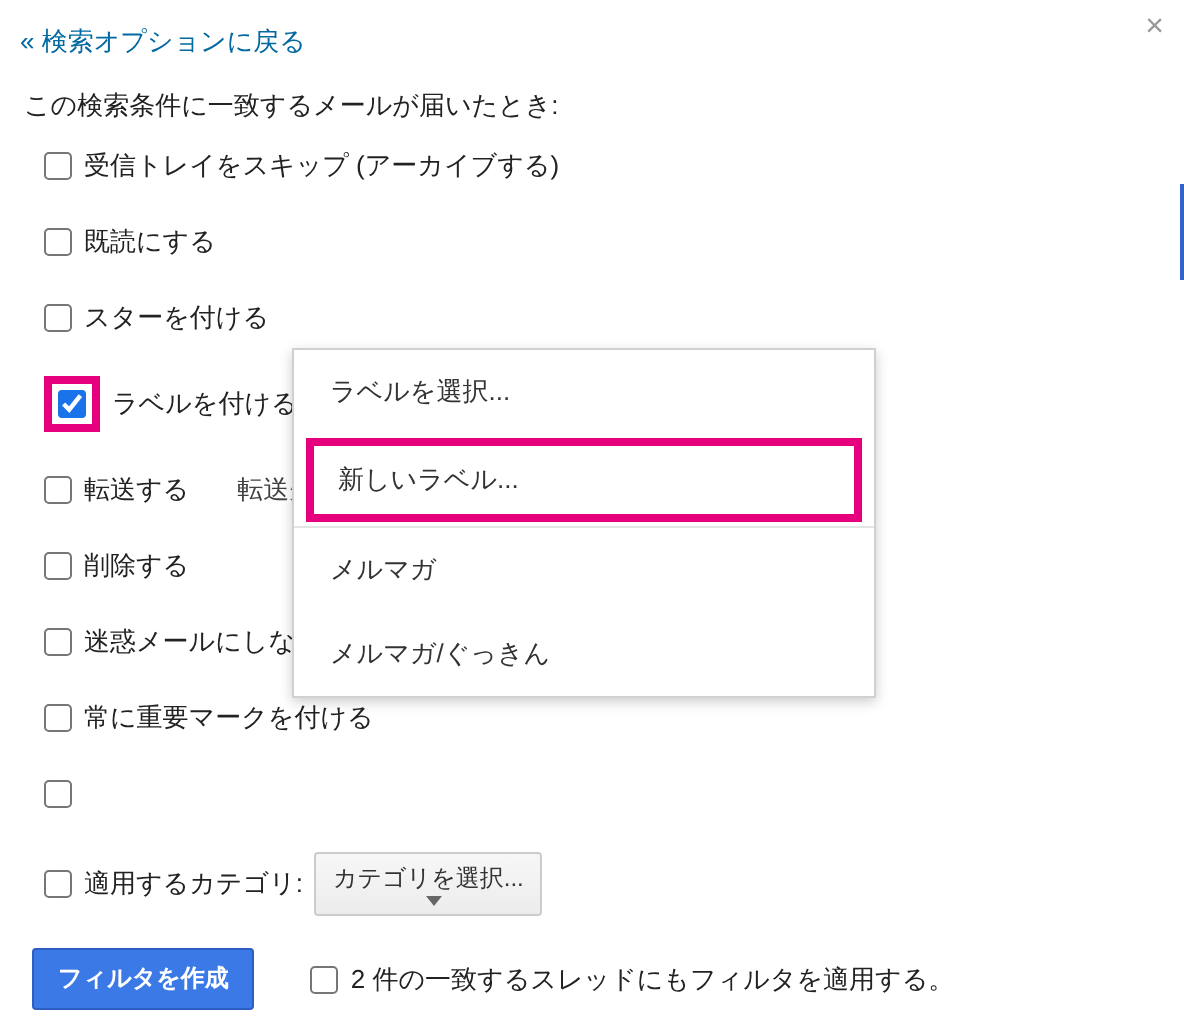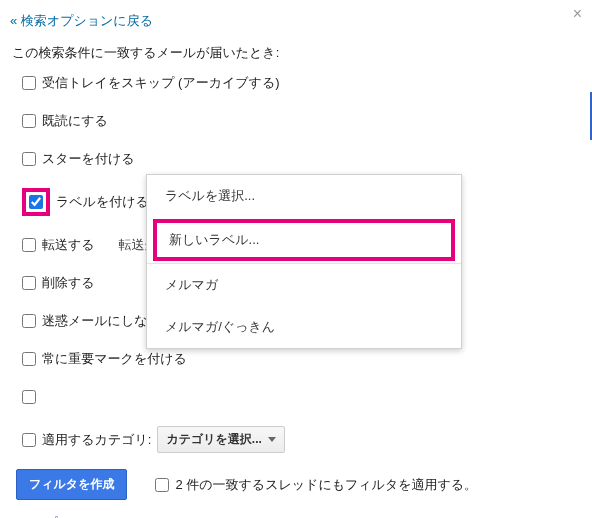--- a/index.html
+++ b/index.html
@@ -67,25 +67,26 @@
     margin-left: 24px;
     cursor: pointer;
   }
   .category-select {
     margin-left: 6px;
     background: linear-gradient(#f7f7f7, #ececec);
     border: 1px solid #ccc;
     border-radius: 2px;
     padding: 4px 8px;
     font-size: 12px;
-    font-weight: bold;
+    font-weight: normal;
     color: #333;
     display: inline-flex;
     align-items: center;
     cursor: pointer;
+    flex-direction: column;
   }
   .category-select .caret {
     margin-left: 6px;
     width: 0; height: 0;
     border-left: 4px solid transparent;
     border-right: 4px solid transparent;
     border-top: 5px solid #666;
   }
   .footer {
     display: flex;
@@ -117,21 +118,21 @@
     margin: 14px 0 0 10px;
     color: #1155cc;
     text-decoration: underline;
     cursor: pointer;
   }
   
   .label-popup {
     position: absolute;
     left: 146px;
     top: 174px;
-    width: 316px;
+    width: 292px;
     background: #fff;
     border: 1px solid #d0d0d0;
     box-shadow: 0 2px 6px rgba(0,0,0,0.2);
     z-index: 10;
   }
   .label-popup .item {
     padding: 12px 18px;
     font-size: 13px;
     color: #333;
     cursor: pointer;

